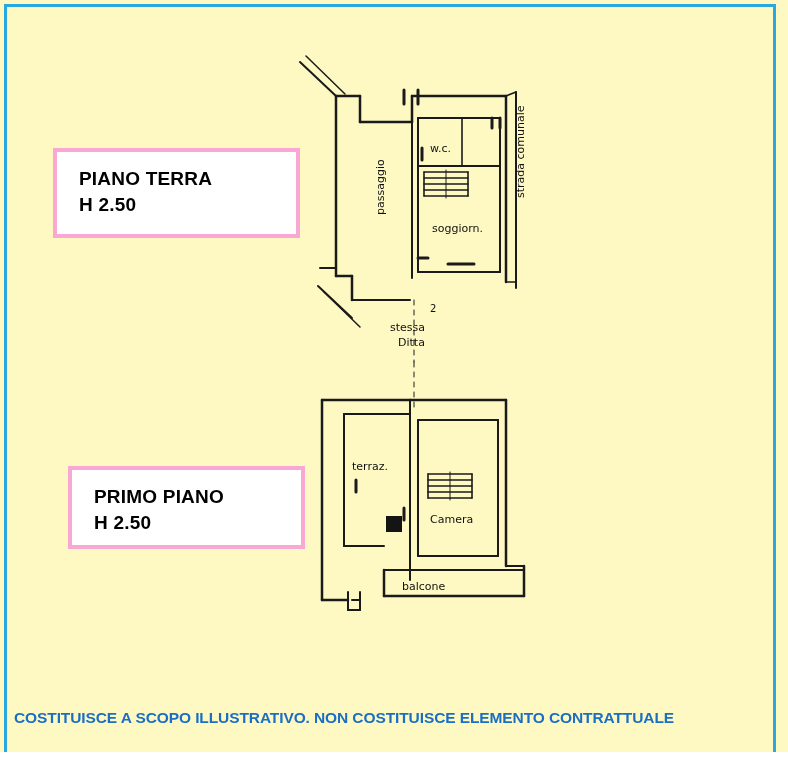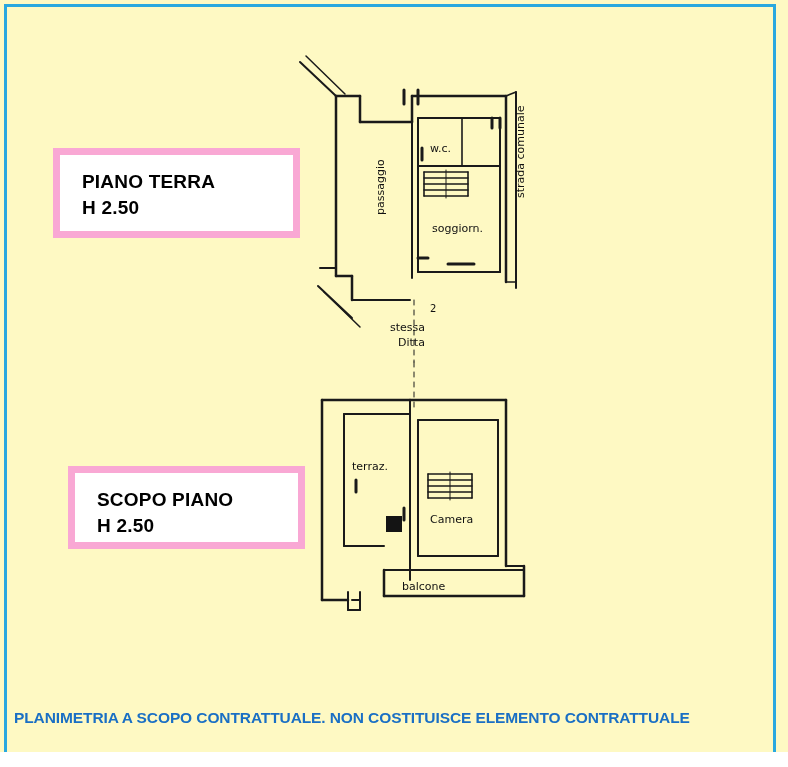--- a/index.html
+++ b/index.html
@@ -23,21 +23,21 @@
     left: 4px;
     top: 4px;
     width: 772px;
     height: 752px;
     border: 3px solid #29a8df;
     box-sizing: border-box;
   }
   
   .callout {
     position: absolute;
-    border: 7px solid #f9a8d4;
+    border: 4px solid #f9a8d4;
     box-sizing: border-box;
     background: #ffffff;
     padding: 14px 0 0 22px;
   }
   .callout .line1 {
     font-size: 19px;
     font-weight: bold;
     color: #000000;
     letter-spacing: 0.2px;
     line-height: 26px;
@@ -208,19 +208,19 @@
     <text class="hand" x="430" y="523">Camera</text>
     <text class="hand" x="402" y="590">balcone</text>
   </svg>
 
   <div class="callout" id="callout-ground">
     <div class="line1">PIANO TERRA</div>
     <div class="line2">H 2.50</div>
   </div>
 
   <div class="callout" id="callout-first">
-    <div class="line1">SCOPO PIANO</div>
+    <div class="line1">PRIMO PIANO</div>
     <div class="line2">H 2.50</div>
   </div>
 
-  <div id="disclaimer">PLANIMETRIA A SCOPO CONTRATTUALE. NON COSTITUISCE ELEMENTO CONTRATTUALE</div>
+  <div id="disclaimer">COSTITUISCE A SCOPO ILLUSTRATIVO. NON COSTITUISCE ELEMENTO CONTRATTUALE</div>
 
 </div>
 
 </body></html>

